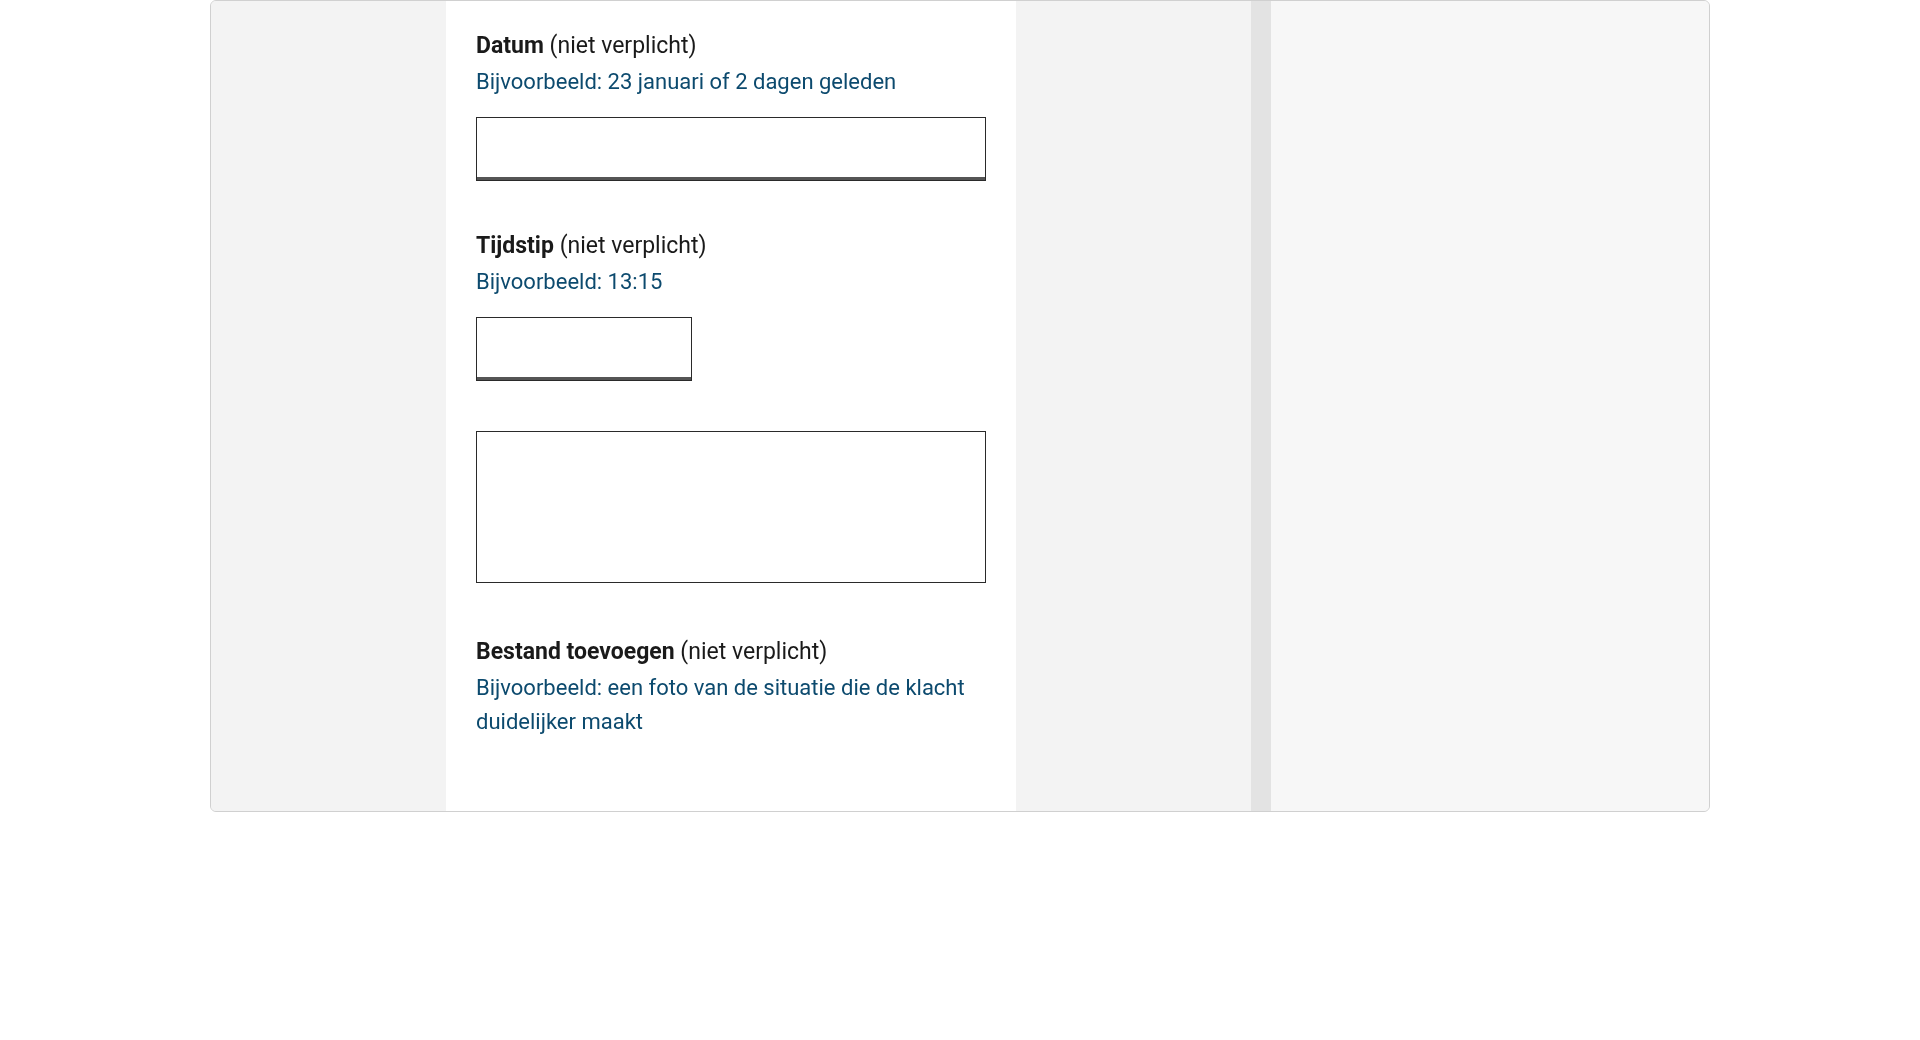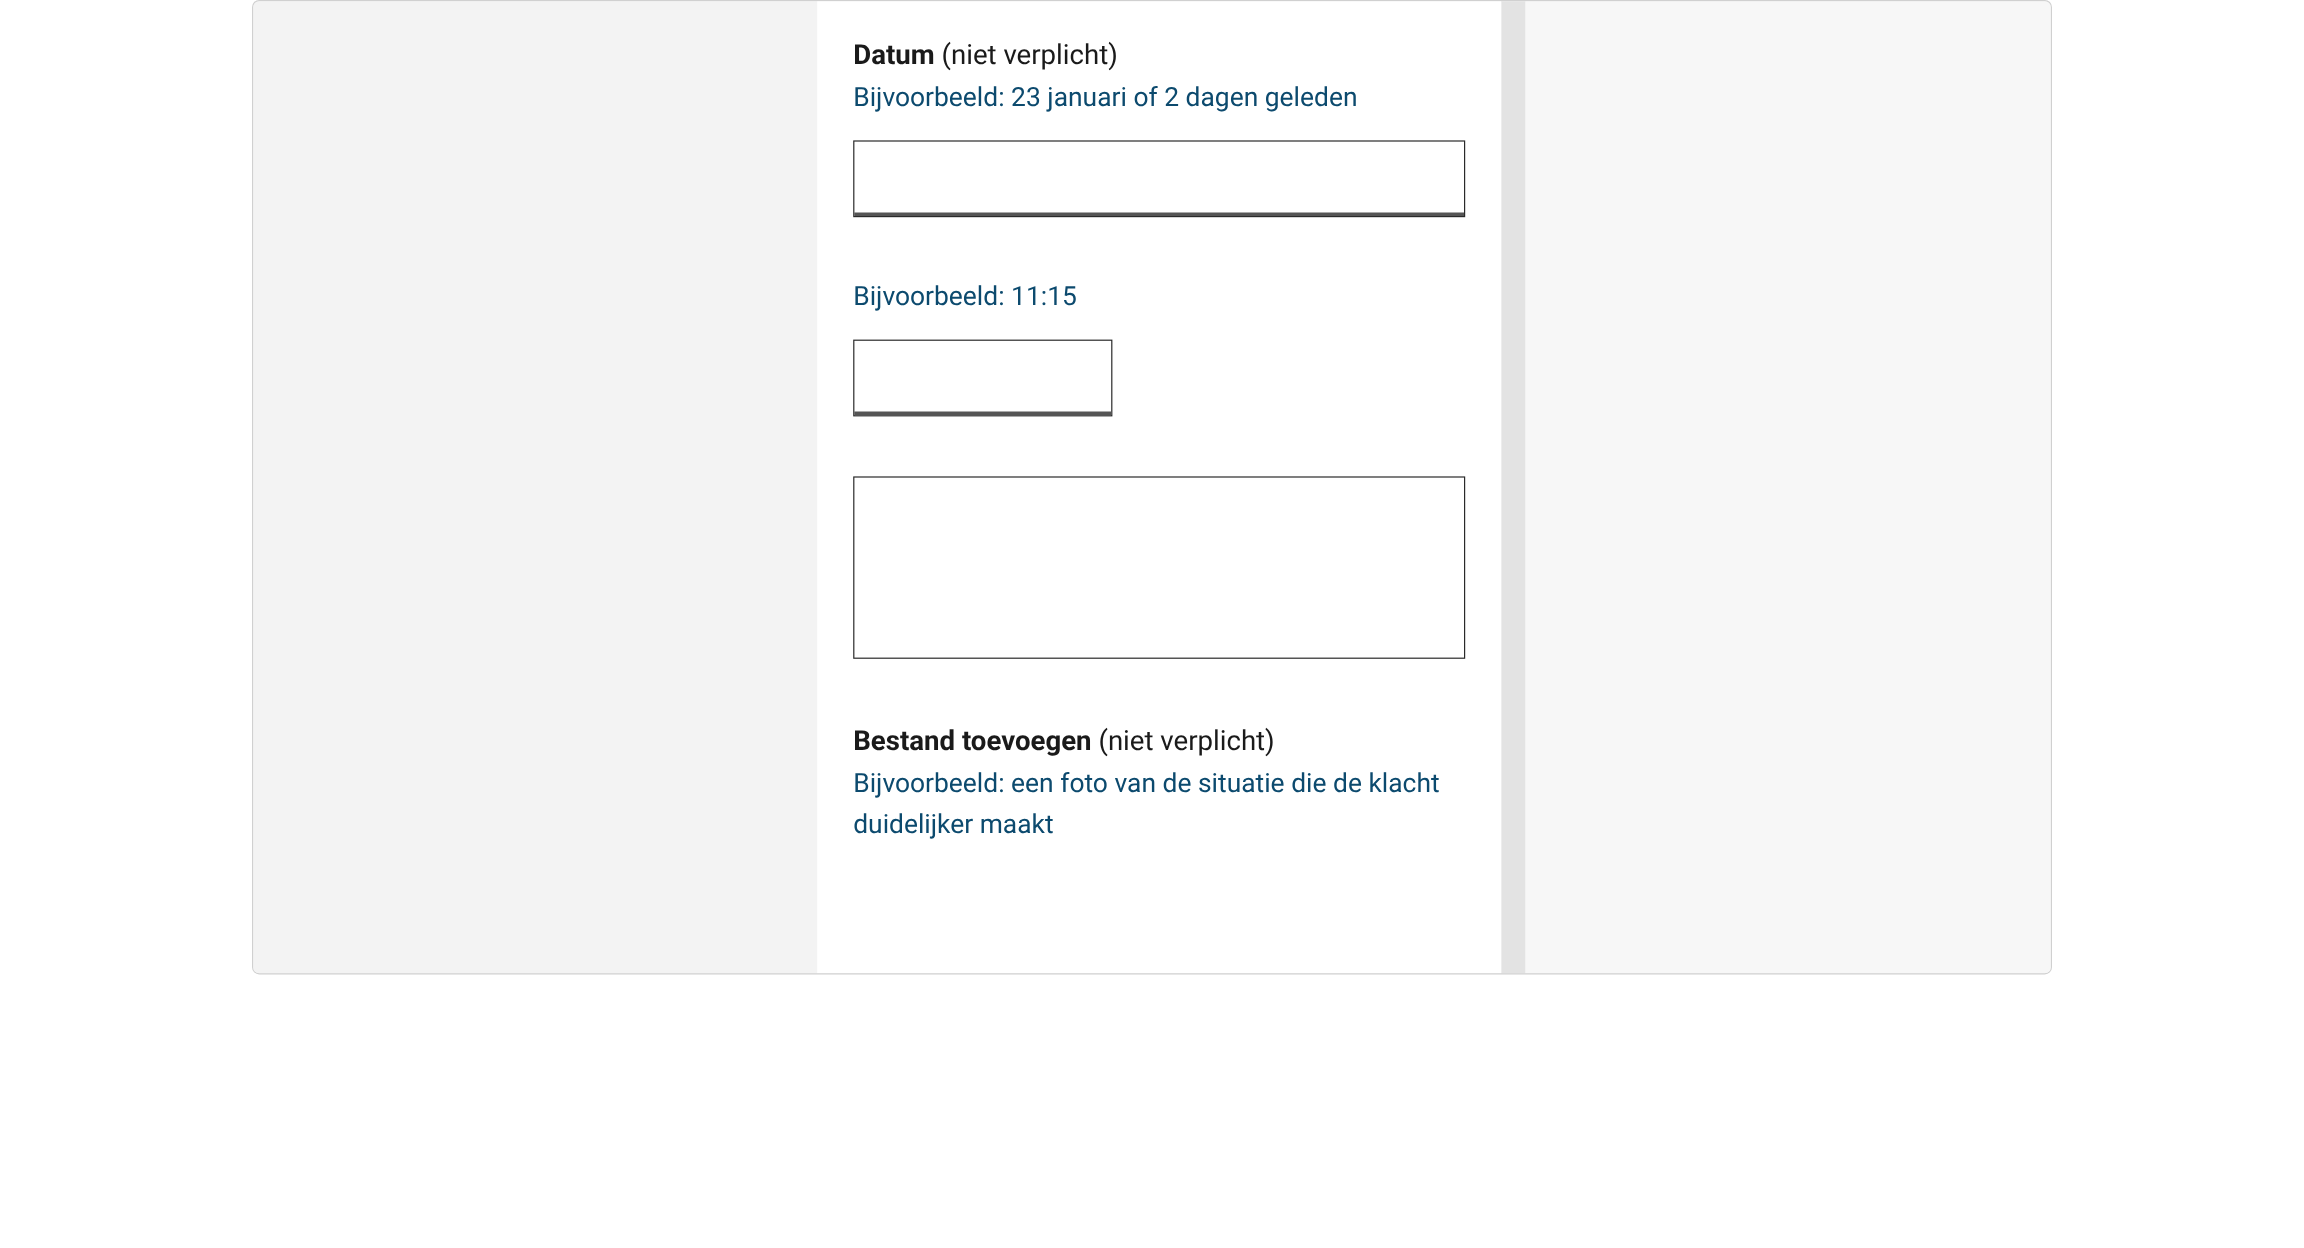--- a/index.html
+++ b/index.html
@@ -20,21 +20,21 @@
     margin: 0 auto;
   }
   .inner-container {
     position: absolute;
     left: 0;
     top: 0;
     width: 1040px;
     height: 100%;
     background: #f3f3f3;
     display: flex;
-    justify-content: flex-end;
+    justify-content: center;
   }
   .right-gutter {
     position: absolute;
     left: 1040px;
     top: 0;
     width: 20px;
     height: 100%;
     background: #e3e3e3;
   }
   .right-space {
@@ -113,21 +113,25 @@
       <div class="form-group">
         <label class="form-label">
           <span class="bold">Datum</span>
           <span class="optional">(niet verplicht)</span>
         </label>
         <div class="form-hint">Bijvoorbeeld: 23 januari of 2 dagen geleden</div>
         <input type="text" class="text-input" value="" style="">
       </div>
 
       <div class="form-group">
-        <div class="form-hint">Bijvoorbeeld: 11:15</div>
+        <label class="form-label">
+          <span class="bold">Tijdstip</span>
+          <span class="optional">(niet verplicht)</span>
+        </label>
+        <div class="form-hint">Bijvoorbeeld: 13:15</div>
         <input type="text" class="text-input small" value="" style="">
       </div>
 
       <div class="form-group">
         <textarea class="textarea-input" style=""></textarea>
       </div>
 
       <div class="form-group form-group-last">
         <label class="form-label">
           <span class="bold">Bestand toevoegen</span>

